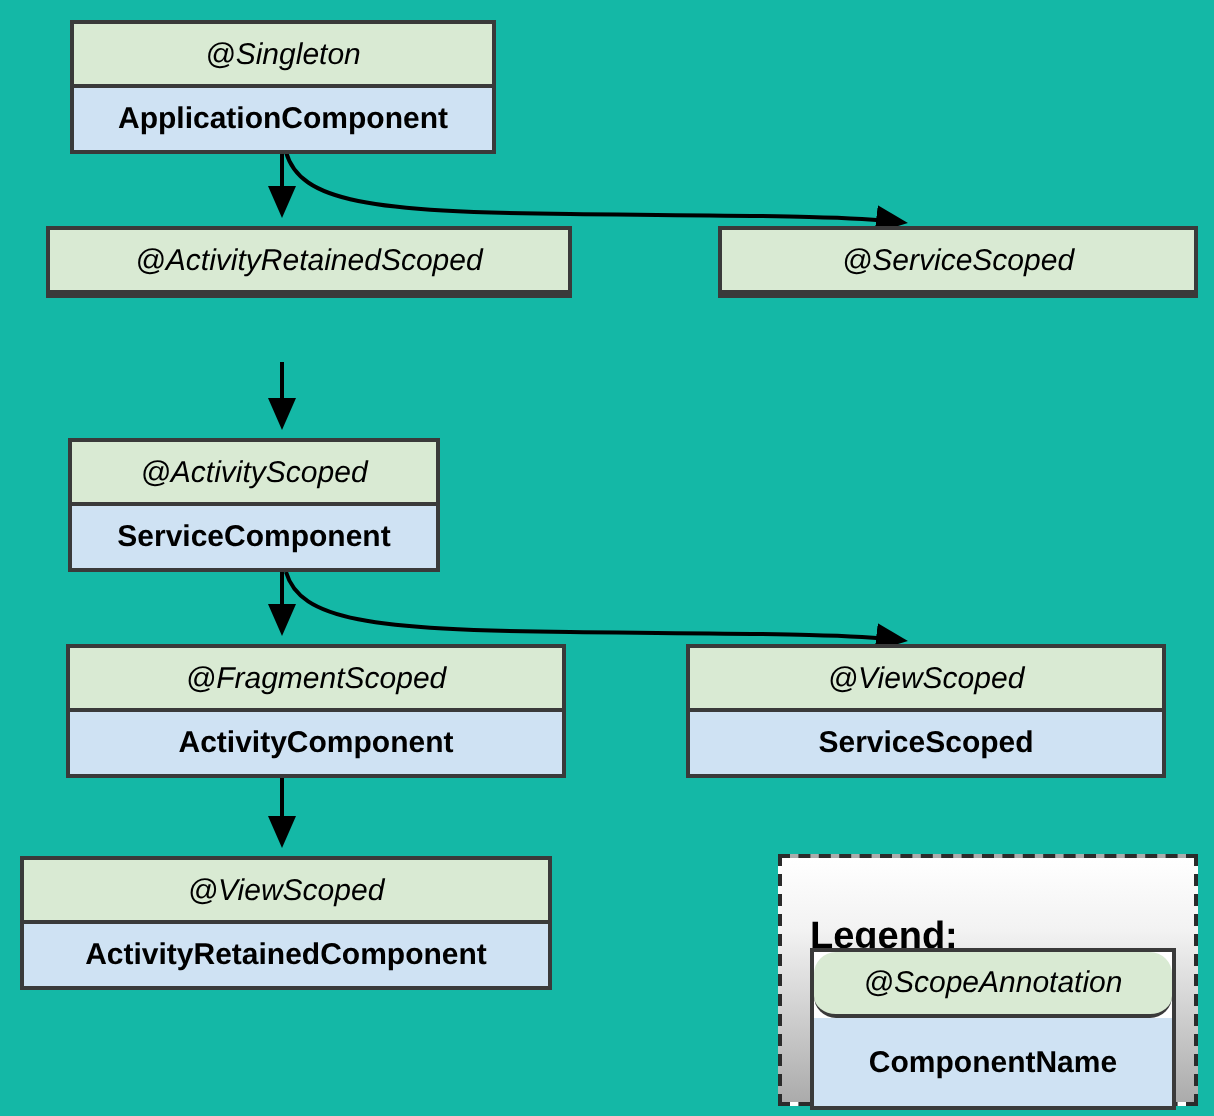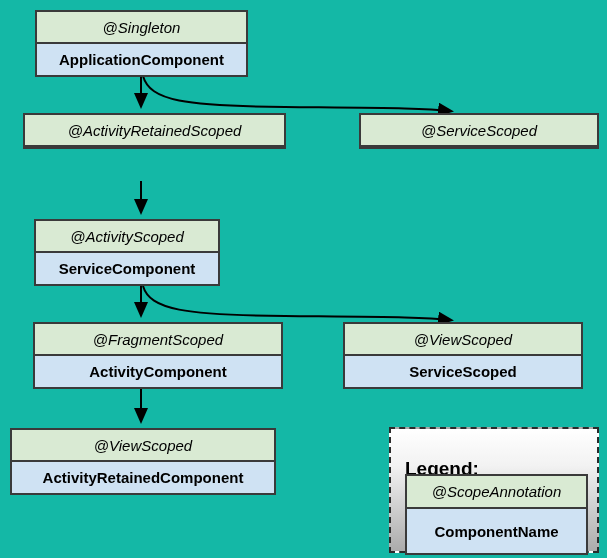--- a/index.html
+++ b/index.html
@@ -67,21 +67,21 @@
     font-weight: bold;
     font-size: 19px;
     color: #000000;
     margin-top: 19px;
   }
   .legend .node {
     left: 14px;
     top: 45px;
     width: 183px;
   }
-  .legend .node .scope { height: 31px; }
+  .legend .node .scope { height: 31px; border-radius: 11px; }
   .legend .node .cname { height: 44px; }
 </style>
 </head>
 <body>
 
 <div class="stage">
 
   <svg class="edges" viewBox="0 0 607 558" xmlns="http://www.w3.org/2000/svg">
     <defs>
       <marker id="arrow" markerUnits="userSpaceOnUse" markerWidth="16" markerHeight="14" refX="12" refY="7" orient="auto">

